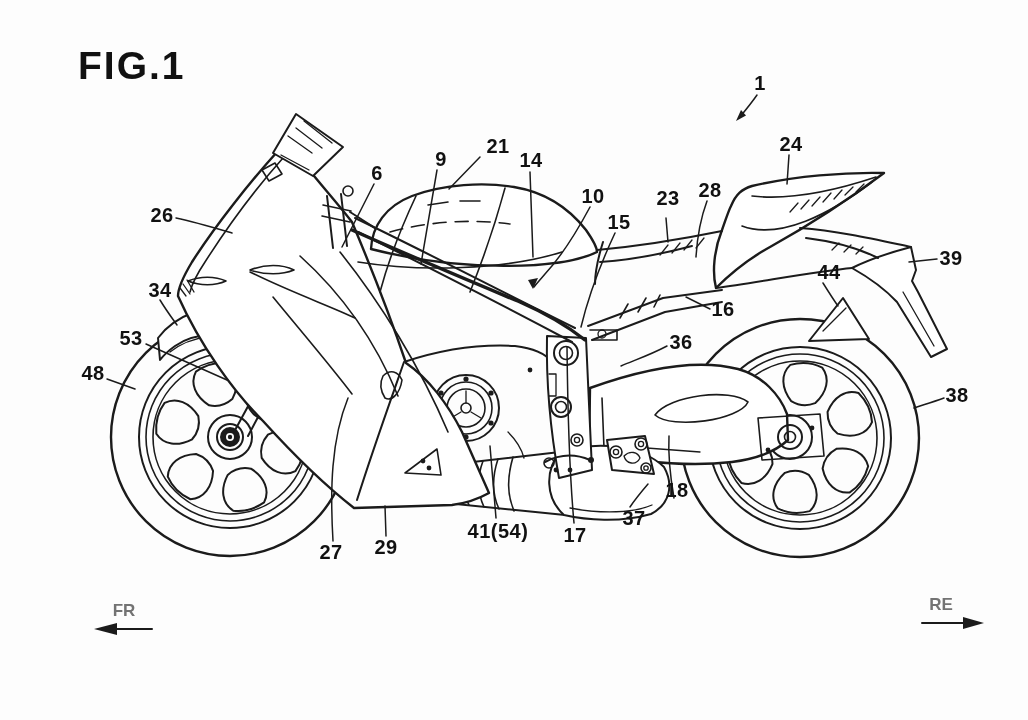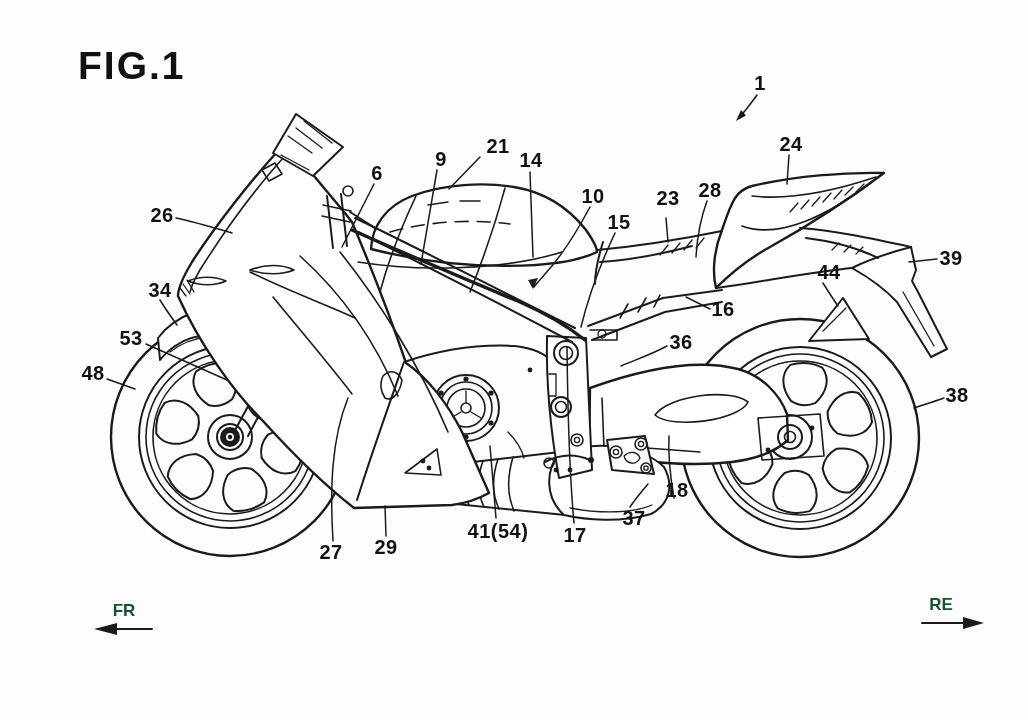--- a/index.html
+++ b/index.html
@@ -9,21 +9,21 @@
   .ink{stroke:#1b1b1b;fill:none;stroke-linecap:round;stroke-linejoin:round;}
   .w{fill:#ffffff;}
   .fillink{fill:#1b1b1b;stroke:none;}
   .s24{stroke-width:2.4;} .s2{stroke-width:2;} .s16{stroke-width:1.6;} .s13{stroke-width:1.3;}
   .bold{stroke-width:3.4;}
   .leader{stroke:#1b1b1b;stroke-width:1.5;fill:none;stroke-linecap:round;}
   .ref{position:absolute;transform:translate(-50%,-50%);font-size:20px;font-weight:bold;
        color:#111;letter-spacing:0.5px;white-space:nowrap;}
   .fig-title{position:absolute;left:78px;top:44px;font-size:39px;
        font-weight:bold;color:#111;letter-spacing:2px;}
-  .dir{position:absolute;transform:translate(-50%,-50%);font-size:17px;font-weight:bold;color:#14532d;}
+  .dir{position:absolute;transform:translate(-50%,-50%);font-size:17px;font-weight:bold;color:#737373;}
 </style>
 </head>
 <body>
 
 <div class="stage">
 
 <svg width="1028" height="720" viewBox="0 0 1028 720">
   <defs>
     <path id="fwin" d="M266,425 C278,414 292,412 302,421 C306,432 306,443 302,453 C292,462 278,460 266,449 C262,441 262,433 266,425 Z"></path>
     <path id="rwin" d="M836,426 C848,415 862,413 872,422 C876,433 876,444 872,454 C862,463 848,461 836,450 C832,442 832,434 836,426 Z"></path>

